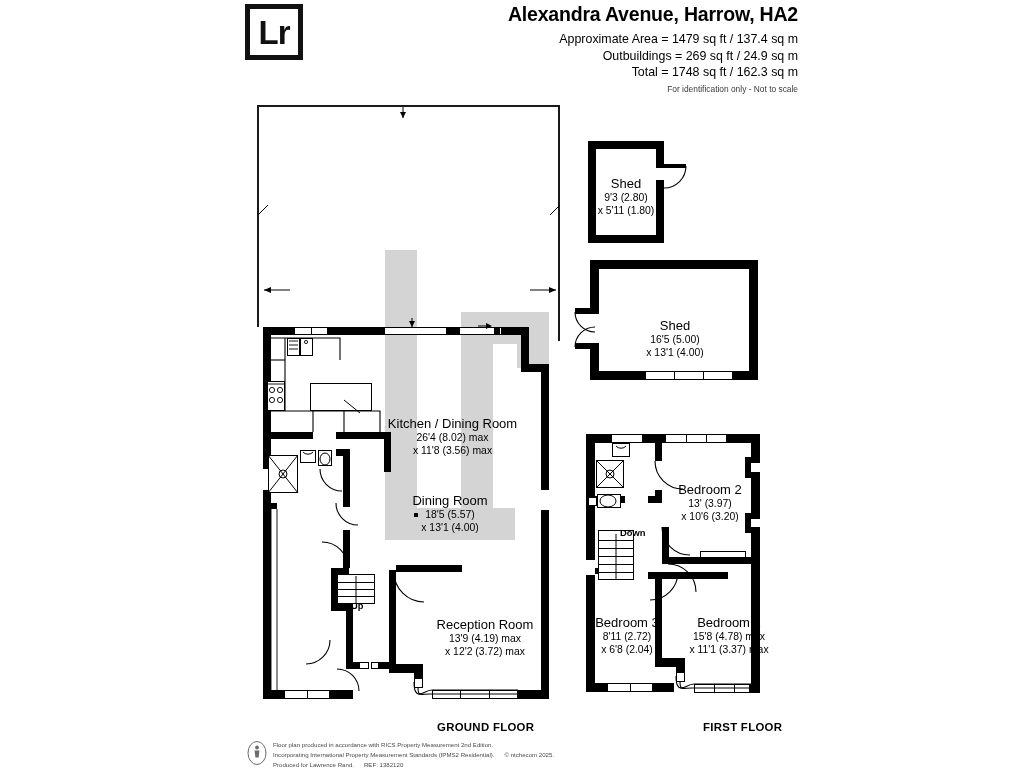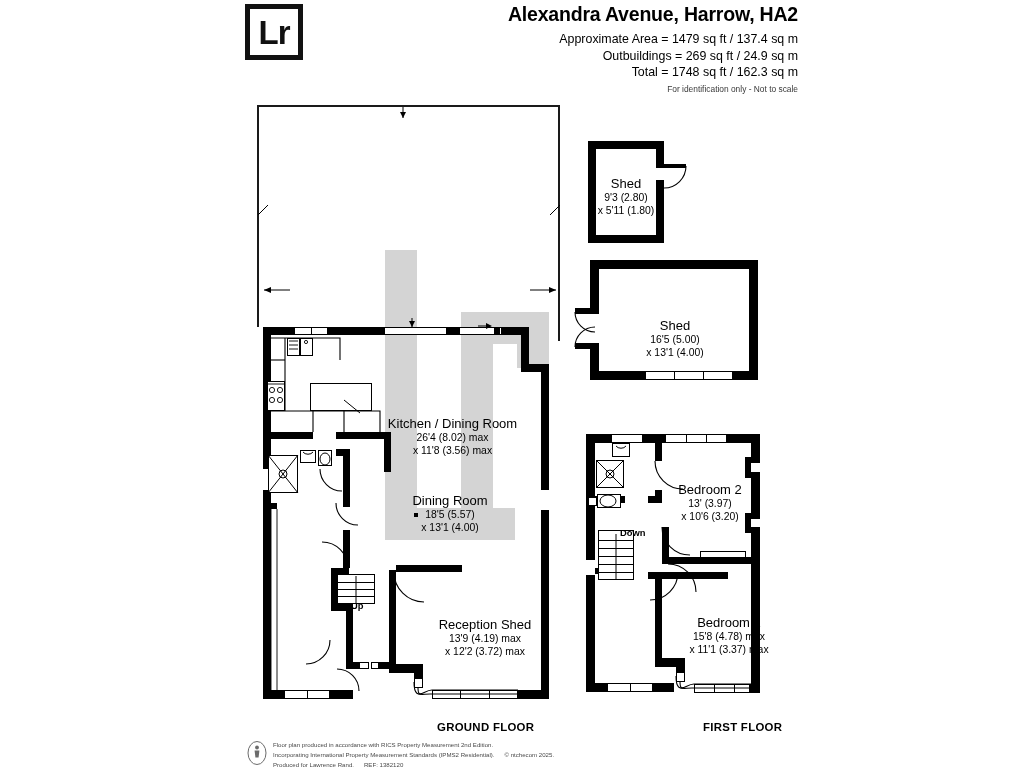--- a/index.html
+++ b/index.html
@@ -292,21 +292,21 @@
   </div>
 
   <div class="label" style="left:375px; top:493px; width:150px;">
     <span class="nm">Dining Room</span>
     <span class="dm">18'5 (5.57)</span>
     <span class="dm">x 13'1 (4.00)</span>
   </div>
 
 
   <div class="label" style="left:400px; top:617px; width:170px;">
-    <span class="nm">Reception Shed</span>
+    <span class="nm">Reception Room</span>
     <span class="dm">13'9 (4.19) max</span>
     <span class="dm">x 12'2 (3.72) max</span>
   </div>
 
   <div class="floorlabel" style="left:437px; top:721px;">GROUND FLOOR</div>
 
   <div>
 
     <div class="wall" style="left:586px; top:434px; width:26px; height:9px;"></div>
     <div class="win" style="left:611px; top:434px; width:32px; height:9px;"></div>
@@ -370,20 +370,25 @@
     <div class="winline" style="left:598px; top:572px; width:36px; height:1.2px;"></div>
     <div class="smalltext" style="left:620px; top:527px;">Down</div>
   </div>
 
   <div class="label" style="left:650px; top:482px; width:120px;">
     <span class="nm">Bedroom 2</span>
     <span class="dm">13' (3.97)</span>
     <span class="dm">x 10'6 (3.20)</span>
   </div>
 
+  <div class="label" style="left:583px; top:615px; width:88px;">
+    <span class="nm">Bedroom 3</span>
+    <span class="dm">8'11 (2.72)</span>
+    <span class="dm">x 6'8 (2.04)</span>
+  </div>
 
   <div class="label" style="left:657px; top:615px; width:144px;">
     <span class="nm">Bedroom 1</span>
     <span class="dm">15'8 (4.78) max</span>
     <span class="dm">x 11'1 (3.37) max</span>
   </div>
 
   <div class="floorlabel" style="left:703px; top:721px;">FIRST FLOOR</div>
 
   <svg class="overlay" viewBox="0 0 1024 768">

